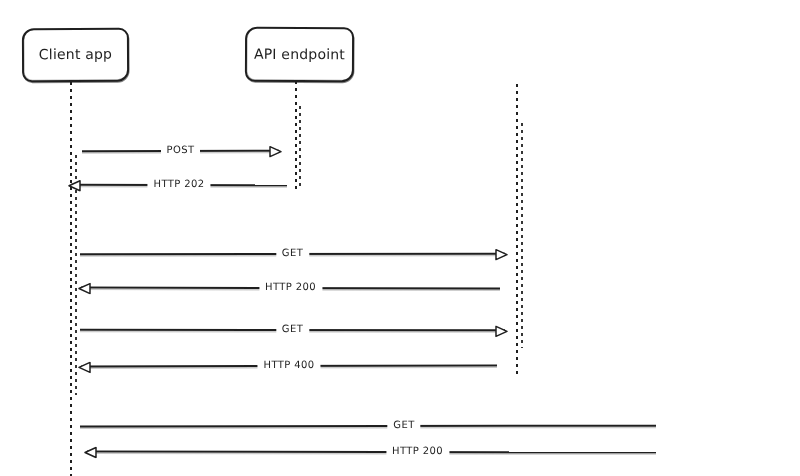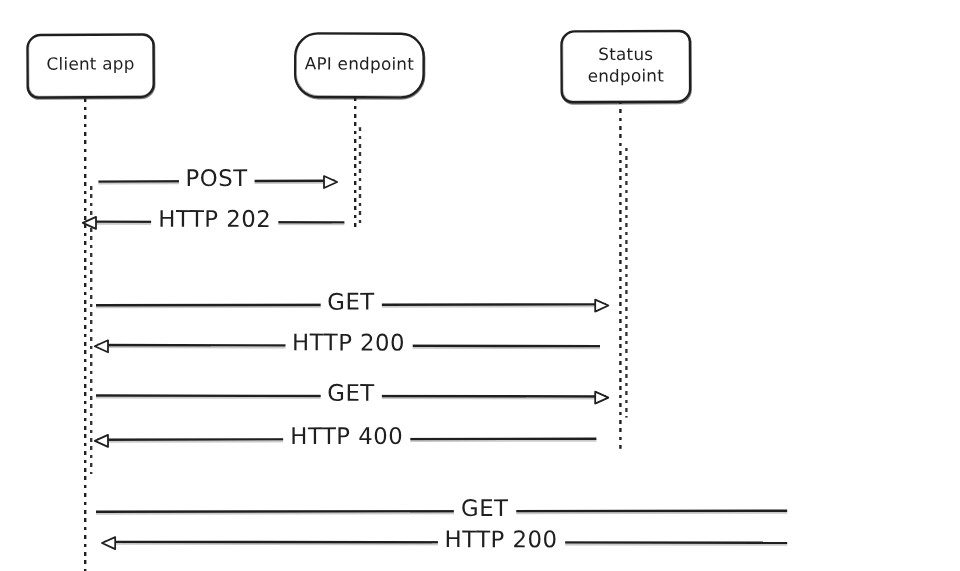--- a/index.html
+++ b/index.html
@@ -29,41 +29,38 @@
   .lifeline,.lifeline-extra{
     position:absolute;width:2.2px;
     background-image:repeating-linear-gradient(to bottom,var(--stroke) 0 3px,transparent 3px 7px);
   }
   .lifeline-extra{opacity:.9;}
   
   .msg{position:absolute;height:0;border-top:2px solid var(--stroke);
        box-shadow:0 1.5px 0 rgba(138,138,138,.45);}
   .msg .mlabel{
     position:absolute;left:50%;top:-10px;transform:translateX(-50%);
-    background:var(--background);padding:0 6px;font-size:19px;line-height:15px;
+    background:var(--background);padding:0 6px;font-size:10px;line-height:15px;
     letter-spacing:.4px;white-space:nowrap;
   }
   .arrowhead{position:absolute;top:-6px;}
   .arrowhead.right{right:-3px;}
   .arrowhead.left{left:-3px;}
   .arrowhead svg{display:block;}
 </style>
 </head>
 <body>
 
 <div class="canvas">
 
   <div class="actor-box one-line" style="left:22px;top:28px;width:103px;height:50px;transform:rotate(-0.3deg);">
     <span class="lbl">Client app</span>
   </div>
-  <div class="actor-box one-line" style="left:245px;top:27px;width:105px;height:51px;transform:rotate(0.25deg);border-radius:20px;">
+  <div class="actor-box one-line" style="left:245px;top:27px;width:105px;height:51px;transform:rotate(0.25deg);">
     <span class="lbl">API endpoint</span>
-  </div>
-  <div class="actor-box two-line" style="left:467px;top:25px;width:105px;height:57px;transform:rotate(-0.25deg);">
-    <span class="lbl">Status endpoint</span>
   </div>
 
   <div class="lifeline" style="left:70px;top:82px;height:394px;"></div>
   <div class="lifeline-extra" style="left:74.5px;top:155px;height:240px;"></div>
 
   <div class="lifeline" style="left:295px;top:81px;height:109px;"></div>
   <div class="lifeline-extra" style="left:299px;top:106px;height:80px;"></div>
 
   <div class="lifeline" style="left:516px;top:84px;height:290px;"></div>
   <div class="lifeline-extra" style="left:520.5px;top:123px;height:225px;"></div>

